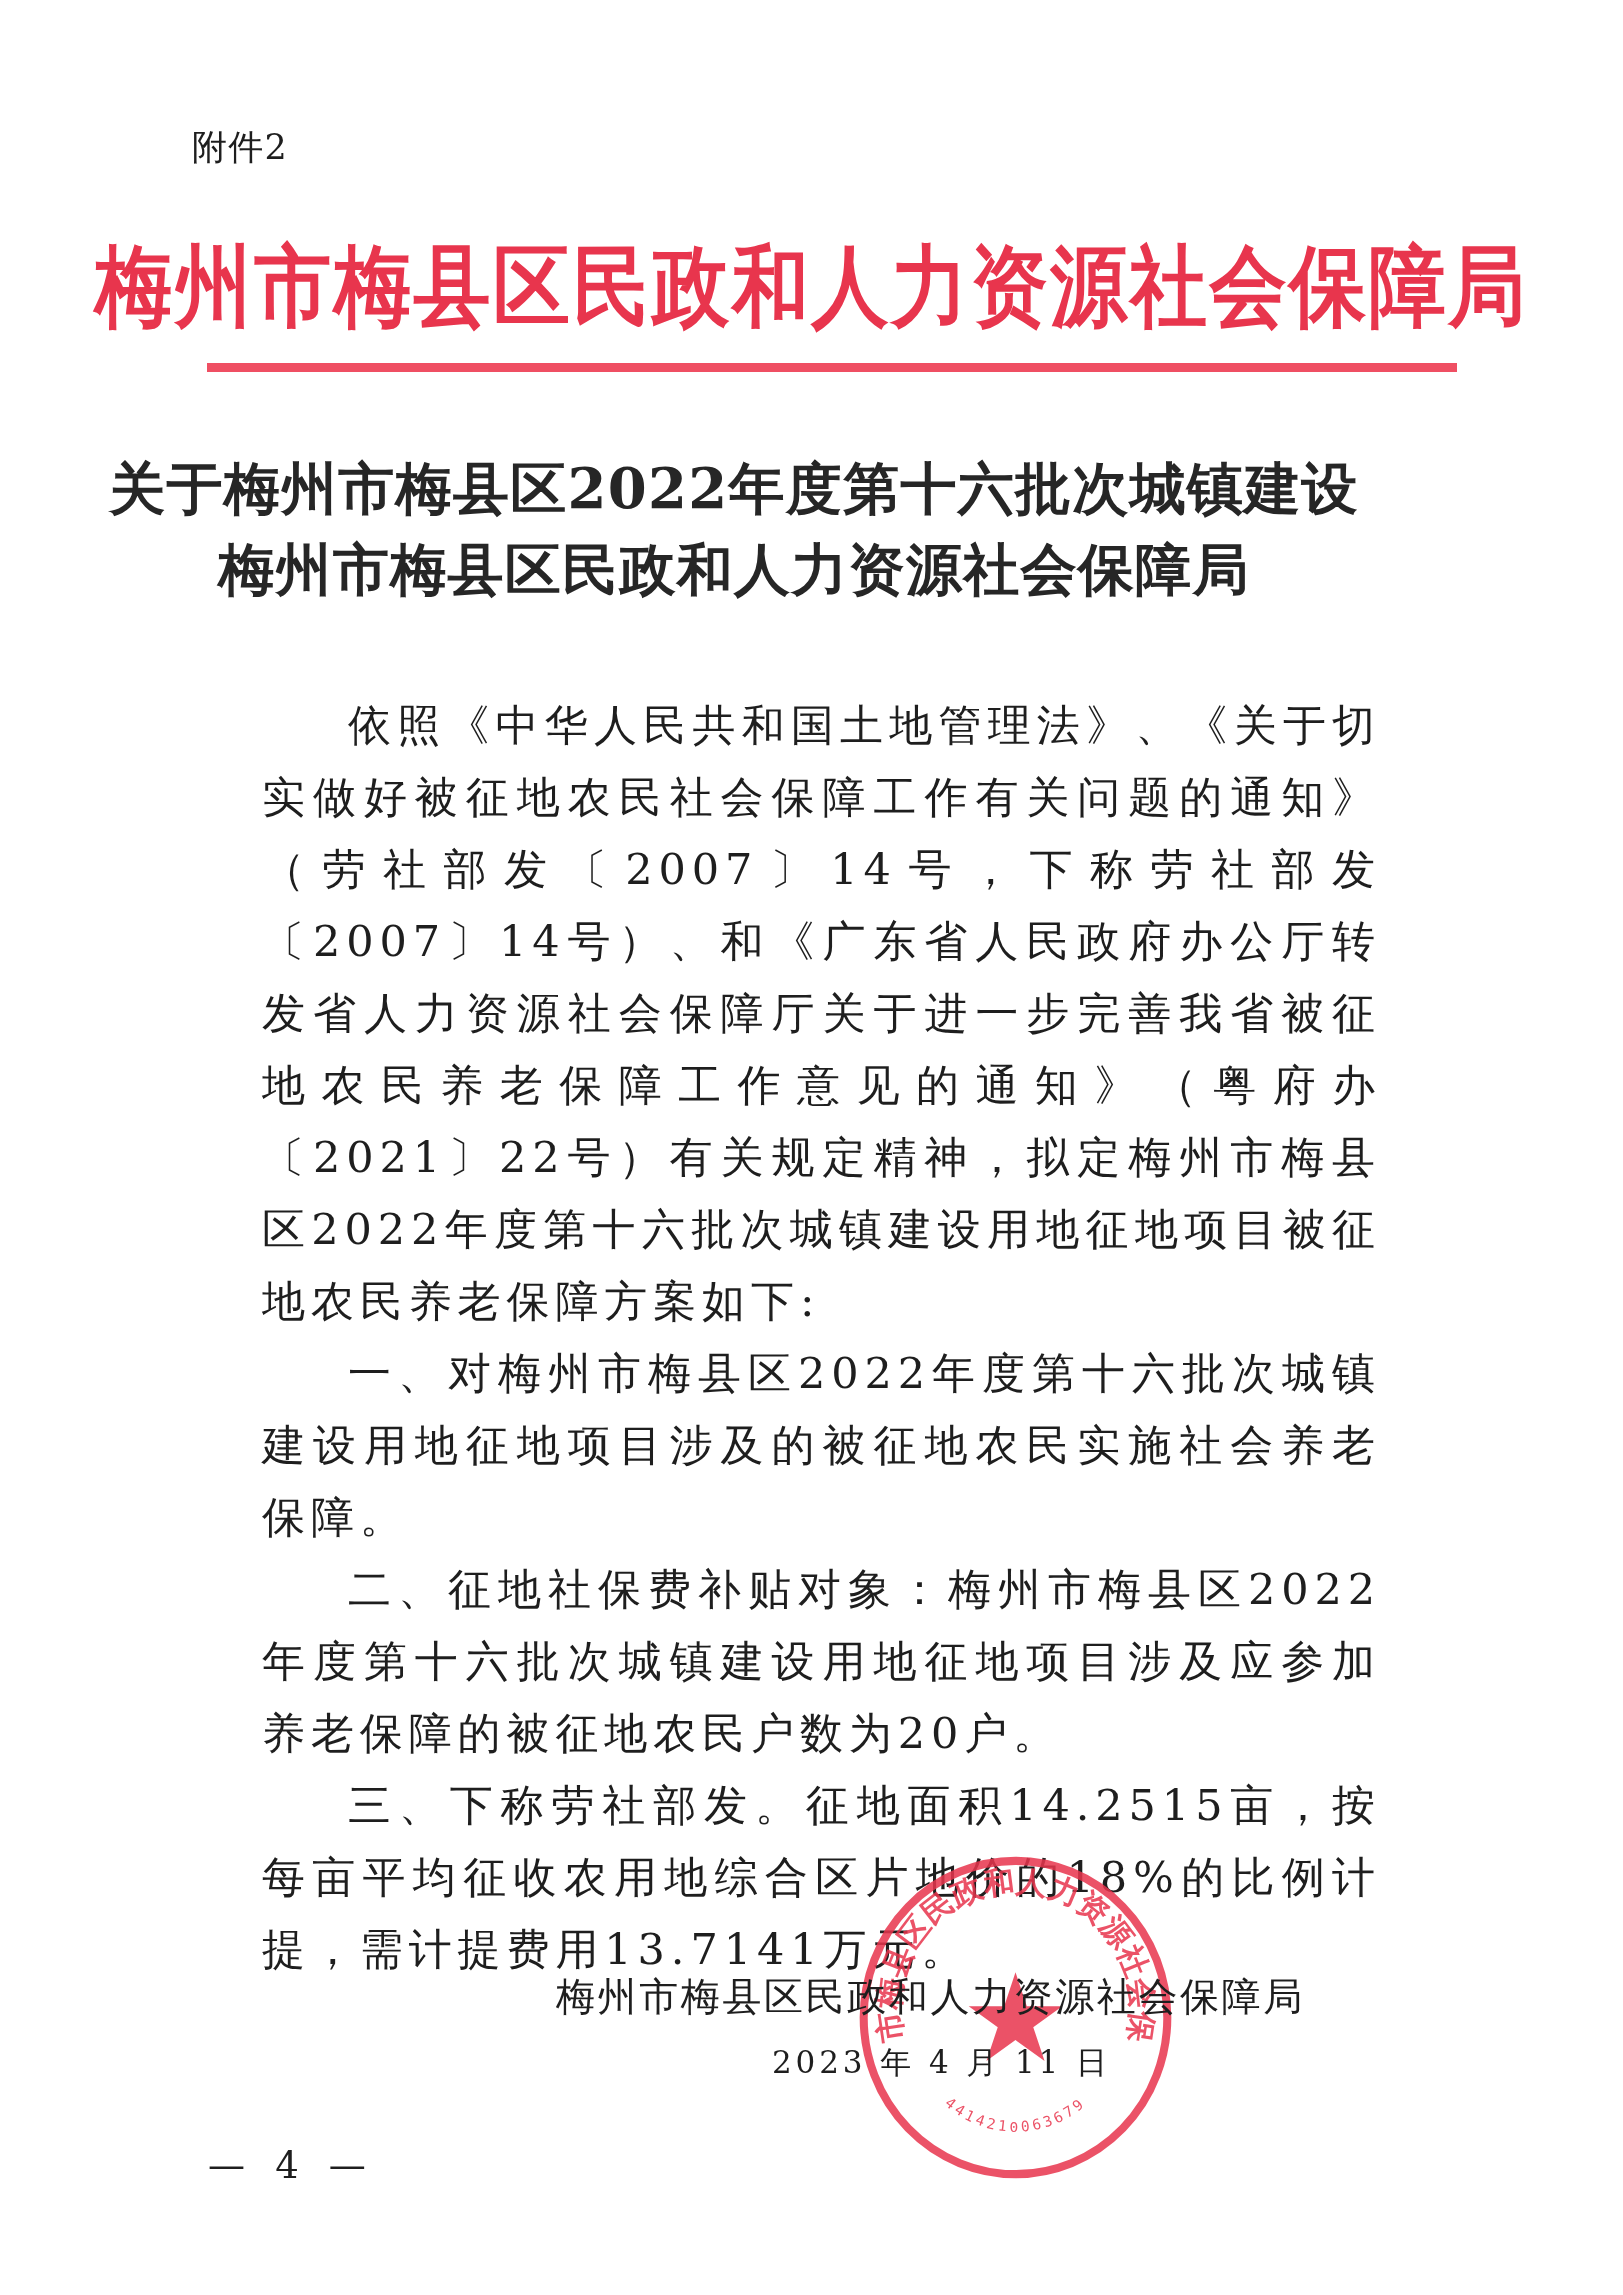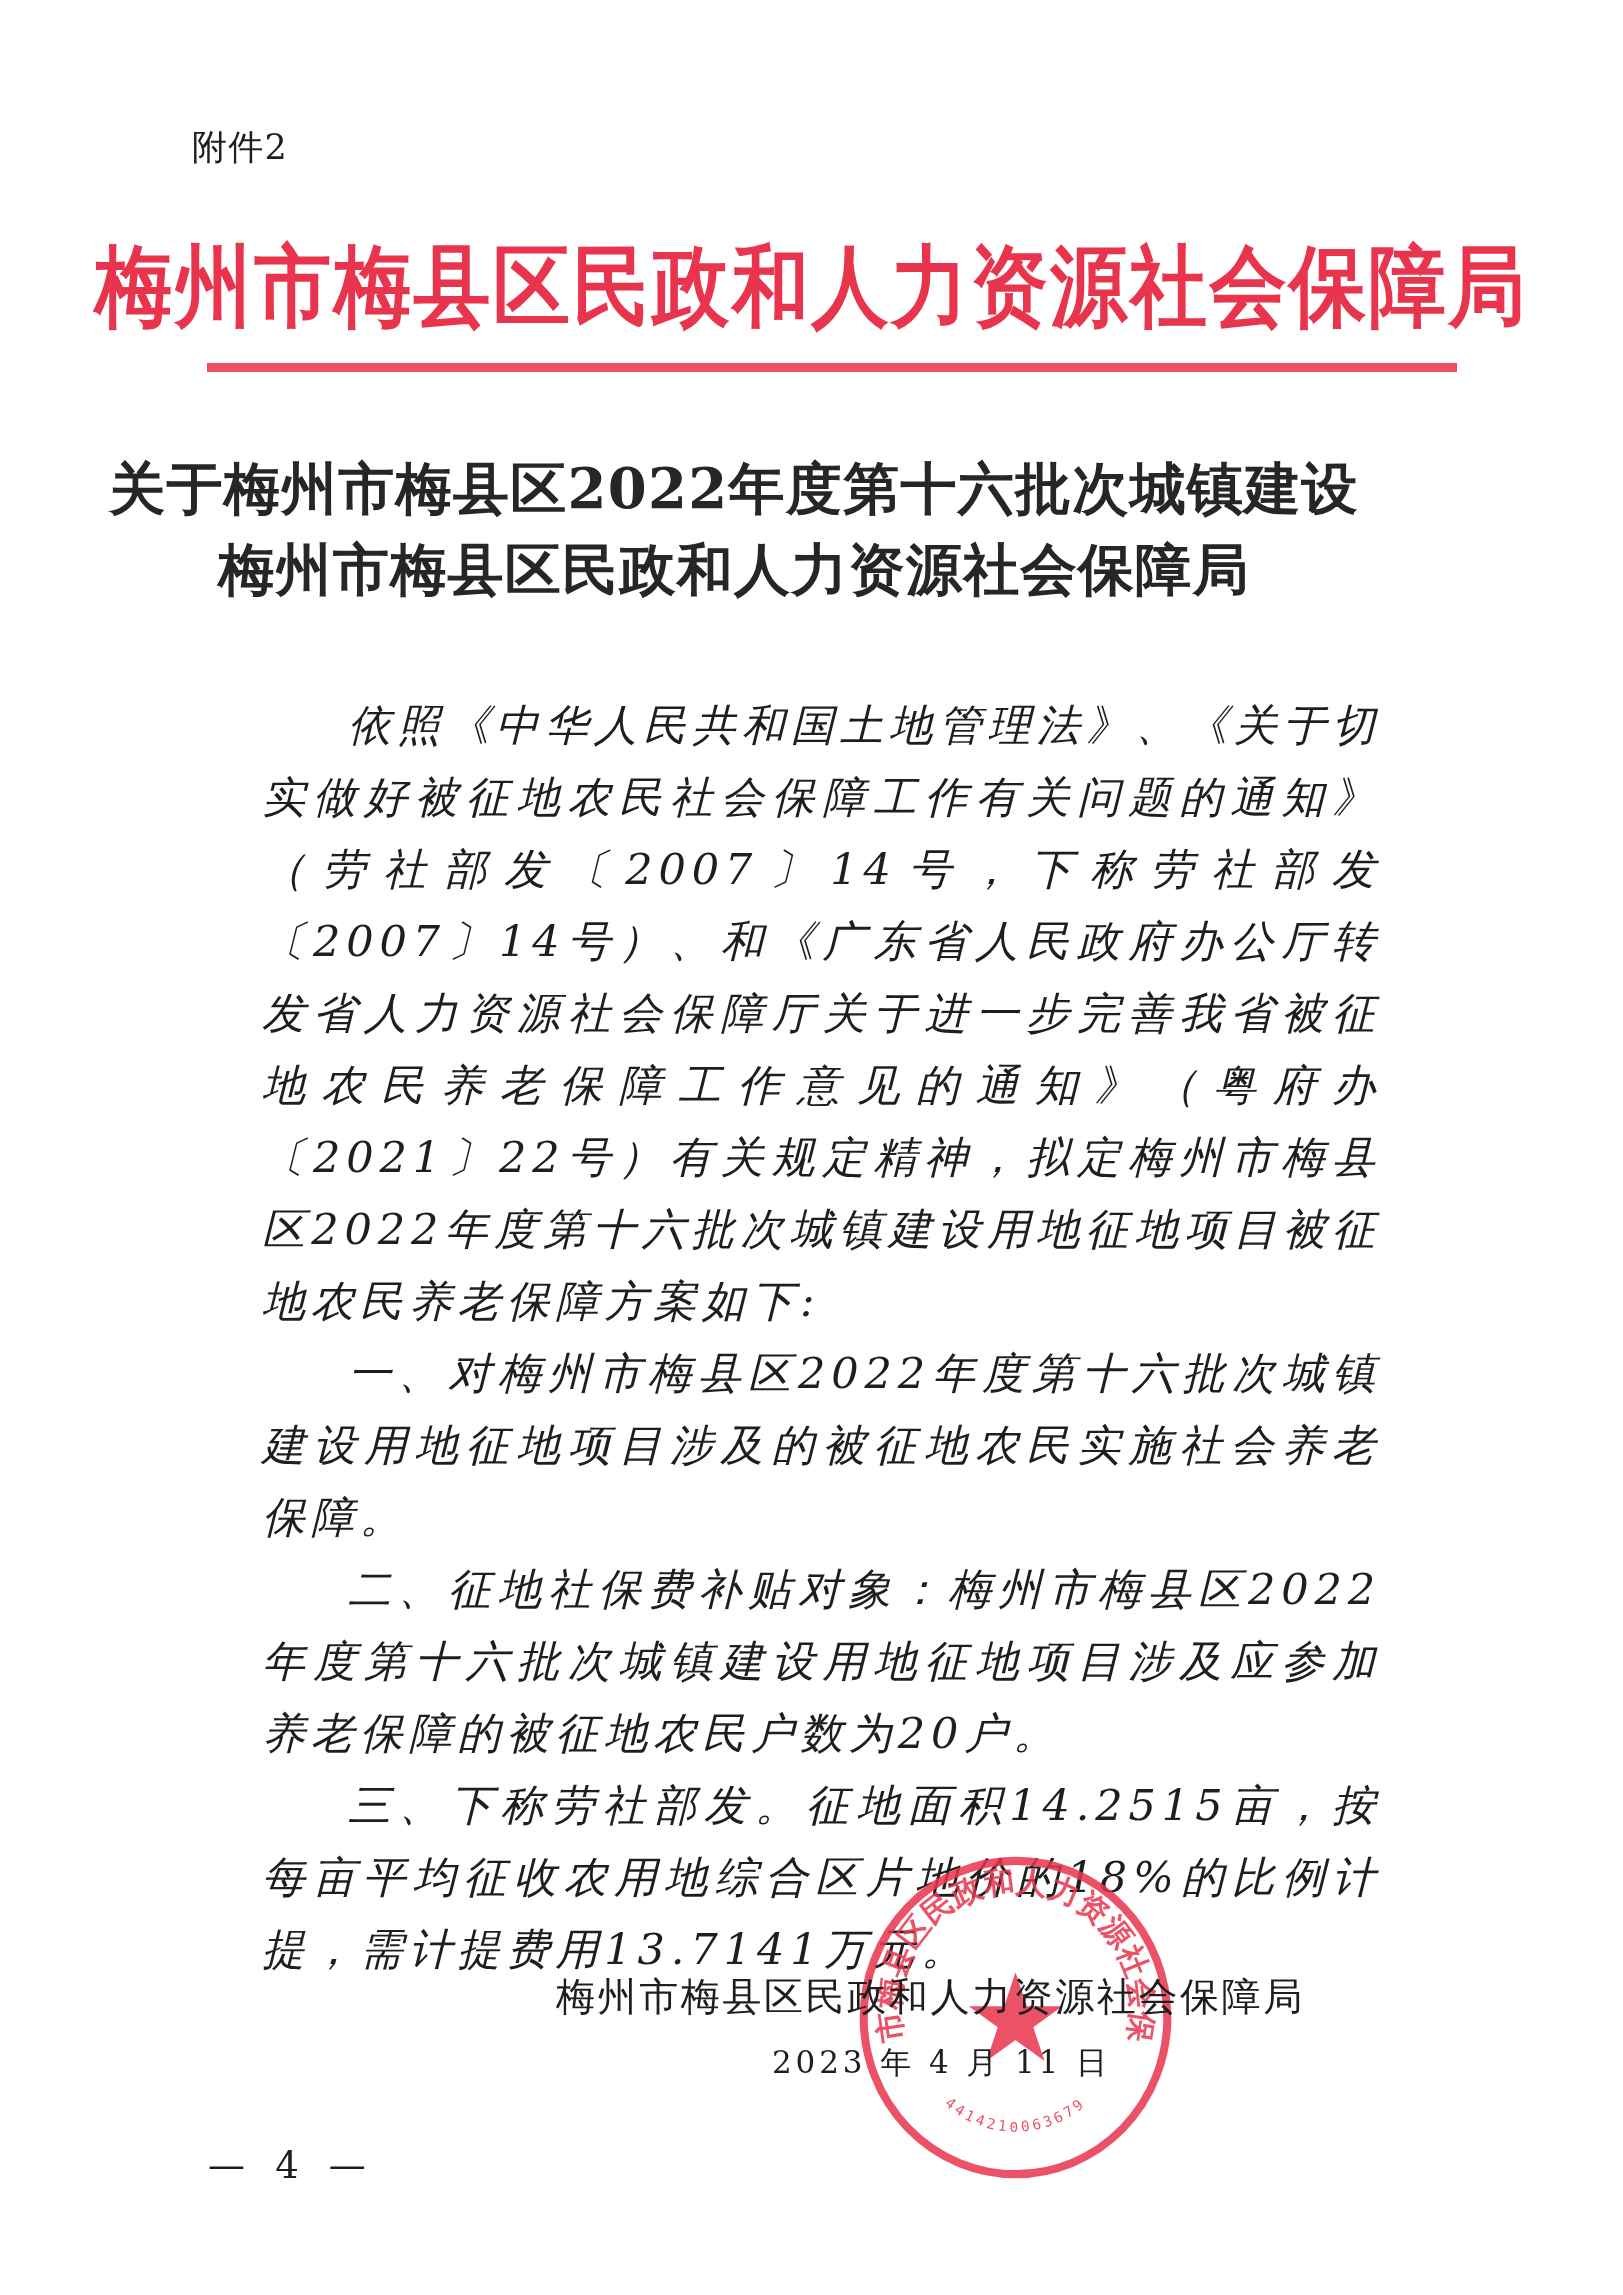--- a/index.html
+++ b/index.html
@@ -10,21 +10,21 @@
   .org-header { left:0; width:1623px; top:236px; text-align:center; font-size:77px;
                 font-weight:bold; color:#e8354d; letter-spacing:2.6px;
                 font-family:"DejaVu Sans","Liberation Sans",sans-serif; transform:scaleY(1.15); }
   .red-rule { left:207px; top:363px; width:1250px; height:8.5px; background:#ef4f63; }
   .doc-title { left:0; width:1468px; text-align:center; font-size:56px; font-weight:bold;
                color:#262626; letter-spacing:1.3px; }
   .title-1 { top:452px; }
   .title-2 { top:533px; }
   .body { left:262px; width:1119px; top:689px; font-size:43px; line-height:72px;
           letter-spacing:5.9px; text-align:justify; }
-  .body p { margin:0; text-indent:86px;font-style:italic; }
+  .body p { margin:0; text-indent:86px; }
   .sig-org { left:556px; width:785px; top:1970px; font-size:39px; letter-spacing:2.6px; text-align:left; }
   .sig-date { left:772px; top:2042px; font-size:31px; letter-spacing:3.9px; }
   .page-num { left:208px; top:2144px; font-size:37px; letter-spacing:9.2px; }
   .stamp { left:854px; top:1856px; width:323px; height:323px; }
 </style>
 </head>
 <body>
 
 <div class="abs attachment">附件2</div>
 

